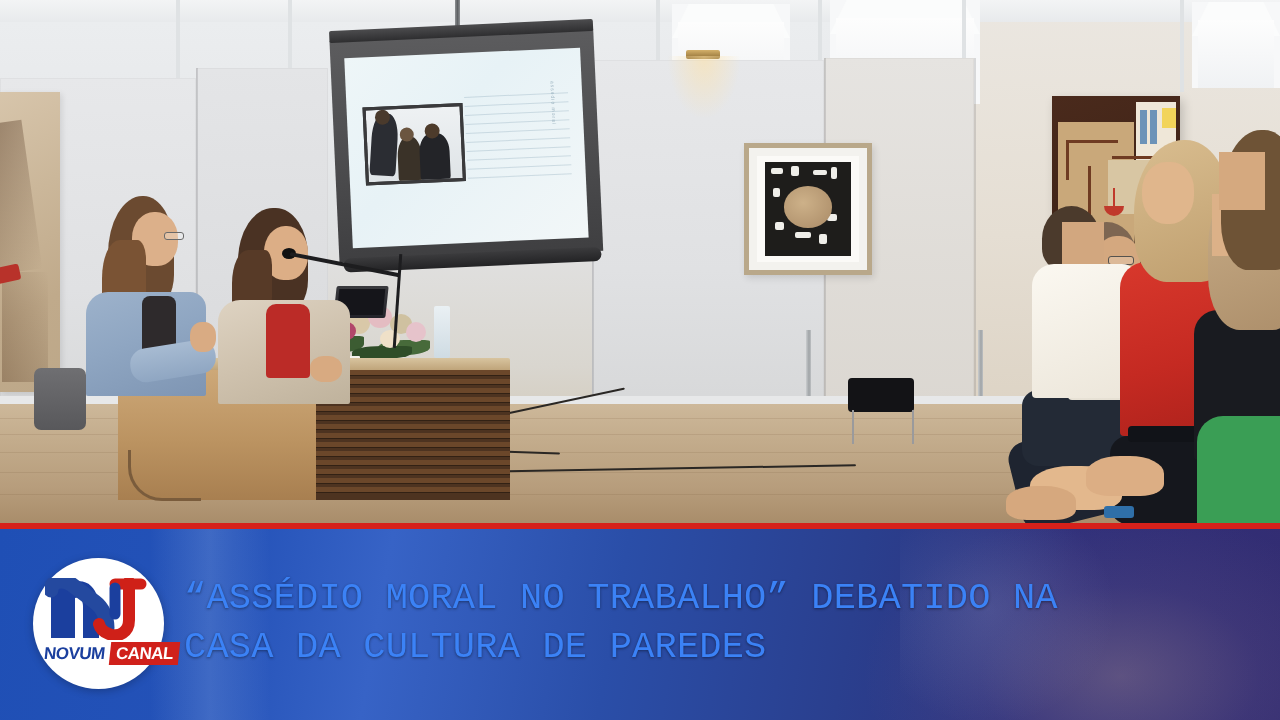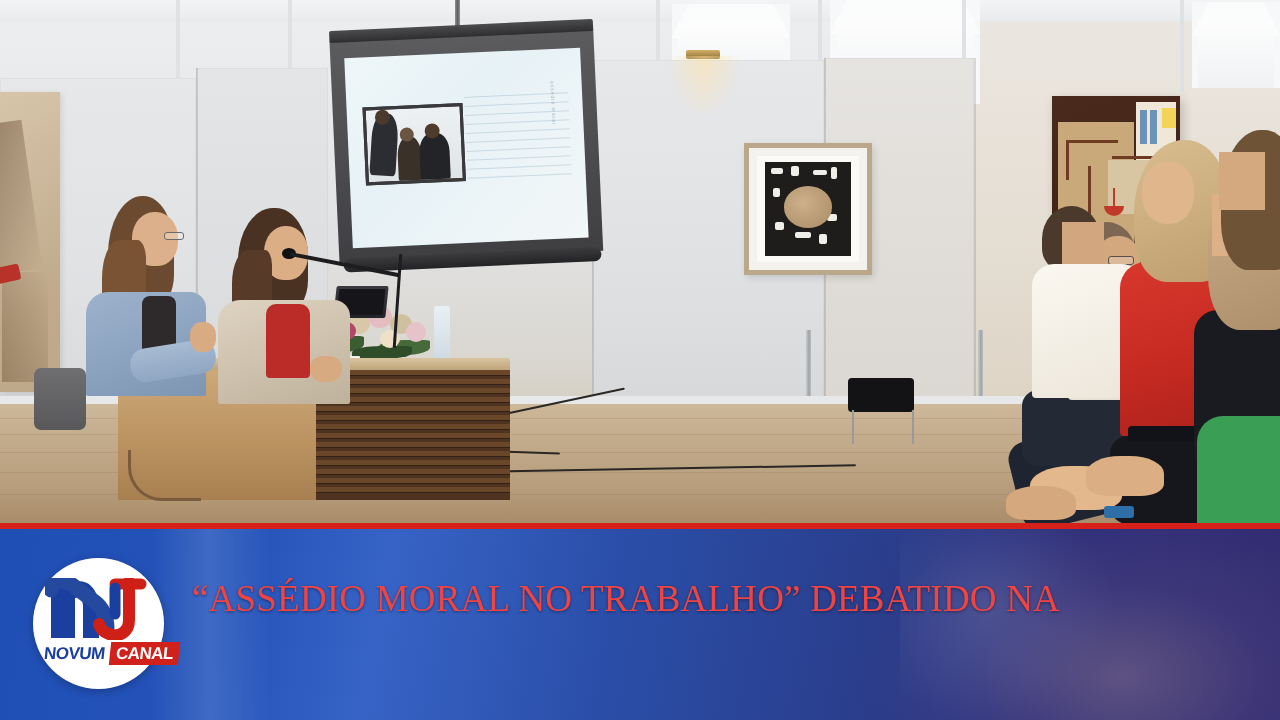--- a/index.html
+++ b/index.html
@@ -229,22 +229,22 @@
   .logo .mark{position:absolute;left:12px;top:20px;width:107px;height:62px;}
   .logo .nj{position:absolute;left:0;top:0;width:107px;height:62px;}
   .logo .tagrow{position:absolute;left:6px;top:84px;width:119px;height:23px;display:flex;align-items:stretch;}
   .logo .tagNovum{flex:0 0 auto;display:flex;align-items:center;justify-content:center;
      padding:0 5px;color:#1b3f9e;font-weight:bold;font-size:17px;letter-spacing:-.5px;
      font-family:"Liberation Sans",sans-serif;transform:skewX(-6deg);}
   .logo .tagCanal{flex:0 0 auto;display:flex;align-items:center;justify-content:center;
      padding:0 6px;background:#d0211b;color:#fff;font-weight:bold;font-size:17px;letter-spacing:-.5px;
      font-family:"Liberation Sans",sans-serif;transform:skewX(-6deg);}
 
-  .headline{position:absolute;left:192px;top:574px;width:1040px;color:#ef4444;
-     font-family:Liberation Serif, serif;font-weight:normal;font-size:37px;line-height:49px;
+  .headline{position:absolute;left:184px;top:574px;width:1040px;color:#3b82f6;
+     font-family:Liberation Mono, monospace;font-weight:normal;font-size:37px;line-height:49px;
      letter-spacing:.2px;text-shadow:0 1px 3px rgba(0,0,0,.45);}
   .headline .l1,.headline .l2{display:block;white-space:nowrap;}
 </style>
 </head>
 <body>
 
 <div id="frame">
 
   <div class="video">
 
@@ -505,15 +505,16 @@
       </svg>
     </div>
     <div class="tagrow">
       <div class="tagNovum">NOVUM</div>
       <div class="tagCanal">CANAL</div>
     </div>
   </div>
 
   <div class="headline">
     <span class="l1">“ASSÉDIO MORAL NO TRABALHO” DEBATIDO NA</span>
+    <span class="l2">CASA DA CULTURA DE PAREDES</span>
   </div>
 
 </div>
 
 </body></html>

